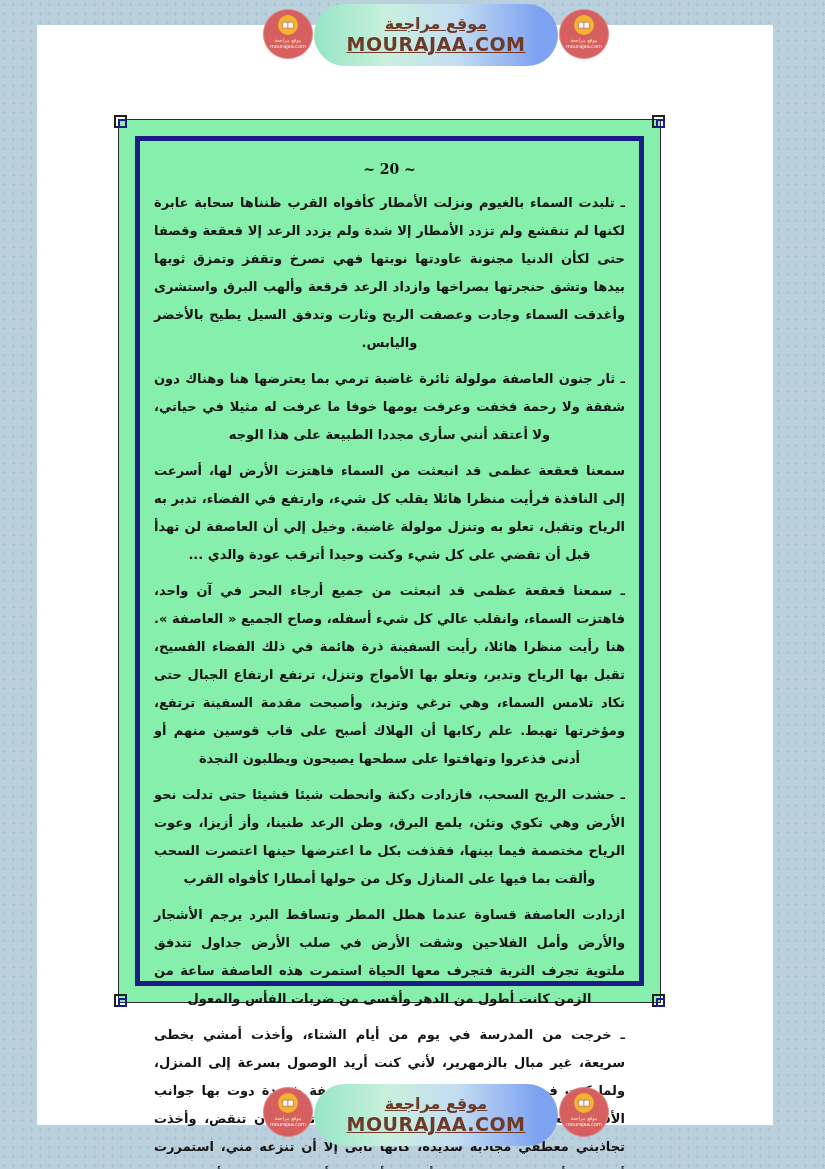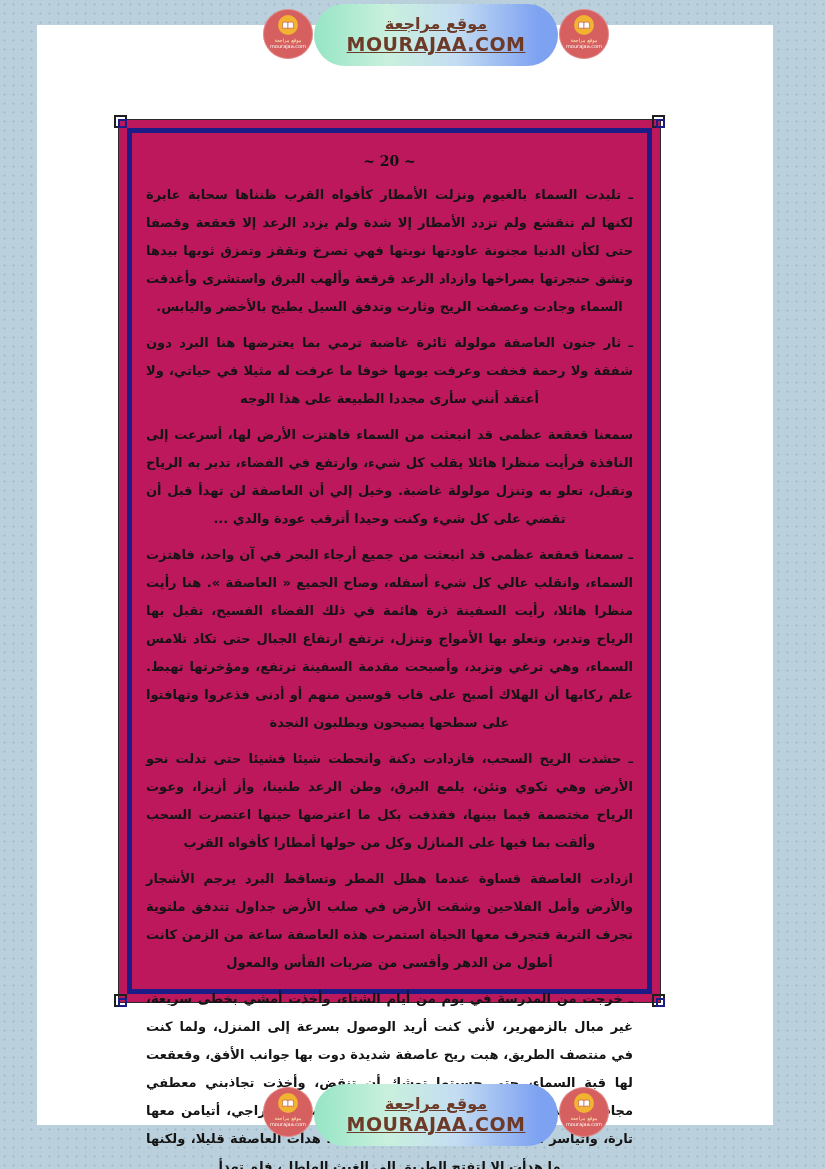--- a/index.html
+++ b/index.html
@@ -43,21 +43,21 @@
     margin-top:6px;width:20px;height:20px;border-radius:50%;background:#f2b331;
     display:flex;align-items:center;justify-content:center;
   }
   .logo .sun svg{display:block;}
   .logo .t1{color:#ffe9b0;font-size:5px;line-height:6px;margin-top:2px;}
   .logo .t2{color:#ffffff;font-size:5px;line-height:6px;}
 
   
   .frame{
     position:absolute;left:118px;top:119px;width:543px;height:884px;
-    border:1px solid #2a2a2a;box-sizing:border-box;padding:8px;background:#be185d;
+    border:1px solid #2a2a2a;box-sizing:border-box;padding:16px;background:#86efac;
   }
   .frame-inner{
     border:5px solid #1c1c87;box-sizing:border-box;height:100%;
     padding:14px 14px 0 14px;
   }
   .corner{
     position:absolute;width:13px;height:13px;border:2px solid #1f1f1f;
     background:transparent;box-sizing:border-box;
   }
   .corner:after{
@@ -114,21 +114,21 @@
 
 <div class="frame">
   <div class="corner tl"></div>
   <div class="corner tr"></div>
   <div class="corner bl"></div>
   <div class="corner br"></div>
   <div class="frame-inner">
     <div class="page-num">~ 20 ~</div>
     <div class="doc-text">
       <p>ـ تلبدت السماء بالغيوم ونزلت الأمطار كأفواه القرب ظنناها سحابة عابرة لكنها لم تنقشع ولم تزدد الأمطار إلا شدة ولم يزدد الرعد إلا قعقعة وقصفا حتى لكأن الدنيا مجنونة عاودتها نوبتها فهي تصرخ وتقفز وتمزق ثوبها بيدها وتشق حنجرتها بصراخها وازداد الرعد قرقعة وألهب البرق واستشرى وأغدقت السماء وجادت وعصفت الريح وثارت وتدفق السيل يطيح بالأخضر واليابس.</p>
-      <p>ـ ثار جنون العاصفة مولولة ثائرة غاضبة ترمي بما يعترضها هنا البرد دون شفقة ولا رحمة فخفت وعرفت يومها خوفا ما عرفت له مثيلا في حياتي، ولا أعتقد أنني سأرى مجددا الطبيعة على هذا الوجه</p>
+      <p>ـ ثار جنون العاصفة مولولة ثائرة غاضبة ترمي بما يعترضها هنا وهناك دون شفقة ولا رحمة فخفت وعرفت يومها خوفا ما عرفت له مثيلا في حياتي، ولا أعتقد أنني سأرى مجددا الطبيعة على هذا الوجه</p>
       <p>سمعنا قعقعة عظمى قد انبعثت من السماء فاهتزت الأرض لها، أسرعت إلى النافذة فرأيت منظرا هائلا يقلب كل شيء، وارتفع في الفضاء، تدبر به الرياح وتقبل، تعلو به وتنزل مولولة غاضبة. وخيل إلي أن العاصفة لن تهدأ قبل أن تقضي على كل شيء وكنت وحيدا أترقب عودة والدي ...</p>
       <p>ـ سمعنا قعقعة عظمى قد انبعثت من جميع أرجاء البحر في آن واحد، فاهتزت السماء، وانقلب عالي كل شيء أسفله، وصاح الجميع « العاصفة ». هنا رأيت منظرا هائلا، رأيت السفينة ذرة هائمة في ذلك الفضاء الفسيح، تقبل بها الرياح وتدبر، وتعلو بها الأمواج وتنزل، ترتفع ارتفاع الجبال حتى تكاد تلامس السماء، وهي ترغي وتزبد، وأصبحت مقدمة السفينة ترتفع، ومؤخرتها تهبط. علم ركابها أن الهلاك أصبح على قاب قوسين منهم أو أدنى فذعروا وتهافتوا على سطحها يصيحون ويطلبون النجدة</p>
       <p>ـ حشدت الريح السحب، فازدادت دكنة وانحطت شيئا فشيئا حتى تدلت نحو الأرض وهي تكوي وتئن، يلمع البرق، وطن الرعد طنينا، وأز أزيزا، وعوت الرياح مختصمة فيما بينها، فقذفت بكل ما اعترضها حينها اعتصرت السحب وألقت بما فيها على المنازل وكل من حولها أمطارا كأفواه القرب</p>
       <p>ازدادت العاصفة قساوة عندما هطل المطر وتساقط البرد يرجم الأشجار والأرض وأمل الفلاحين وشقت الأرض في صلب الأرض جداول تتدفق ملتوية تجرف التربة فتجرف معها الحياة استمرت هذه العاصفة ساعة من الزمن كانت أطول من الدهر وأقسى من ضربات الفأس والمعول</p>
       <p>ـ خرجت من المدرسة في يوم من أيام الشتاء، وأخذت أمشي بخطى سريعة، غير مبال بالزمهرير، لأني كنت أريد الوصول بسرعة إلى المنزل، ولما كنت في منتصف الطريق، هبت ريح عاصفة شديدة دوت بها جوانب الأفق، وقعقعت لها قبة السماء، حتى حسبتها توشك أن تنقض، وأخذت تجاذبني معطفي مجاذبة شديدة، كأنها تأبى إلا أن تنزعه مني، استمررت أدراجي، أتيامن معها تارة، وأتياسر أخرى، وأندفع متقدما، وأكر راجعا، هدأت العاصفة قليلا، ولكنها ما هدأت إلا لتفتح الطريق إلى الغيث الهاطل، فلم تهدأ</p>
     </div>
   </div>
 </div>
 
 <div class="banner bottom">

